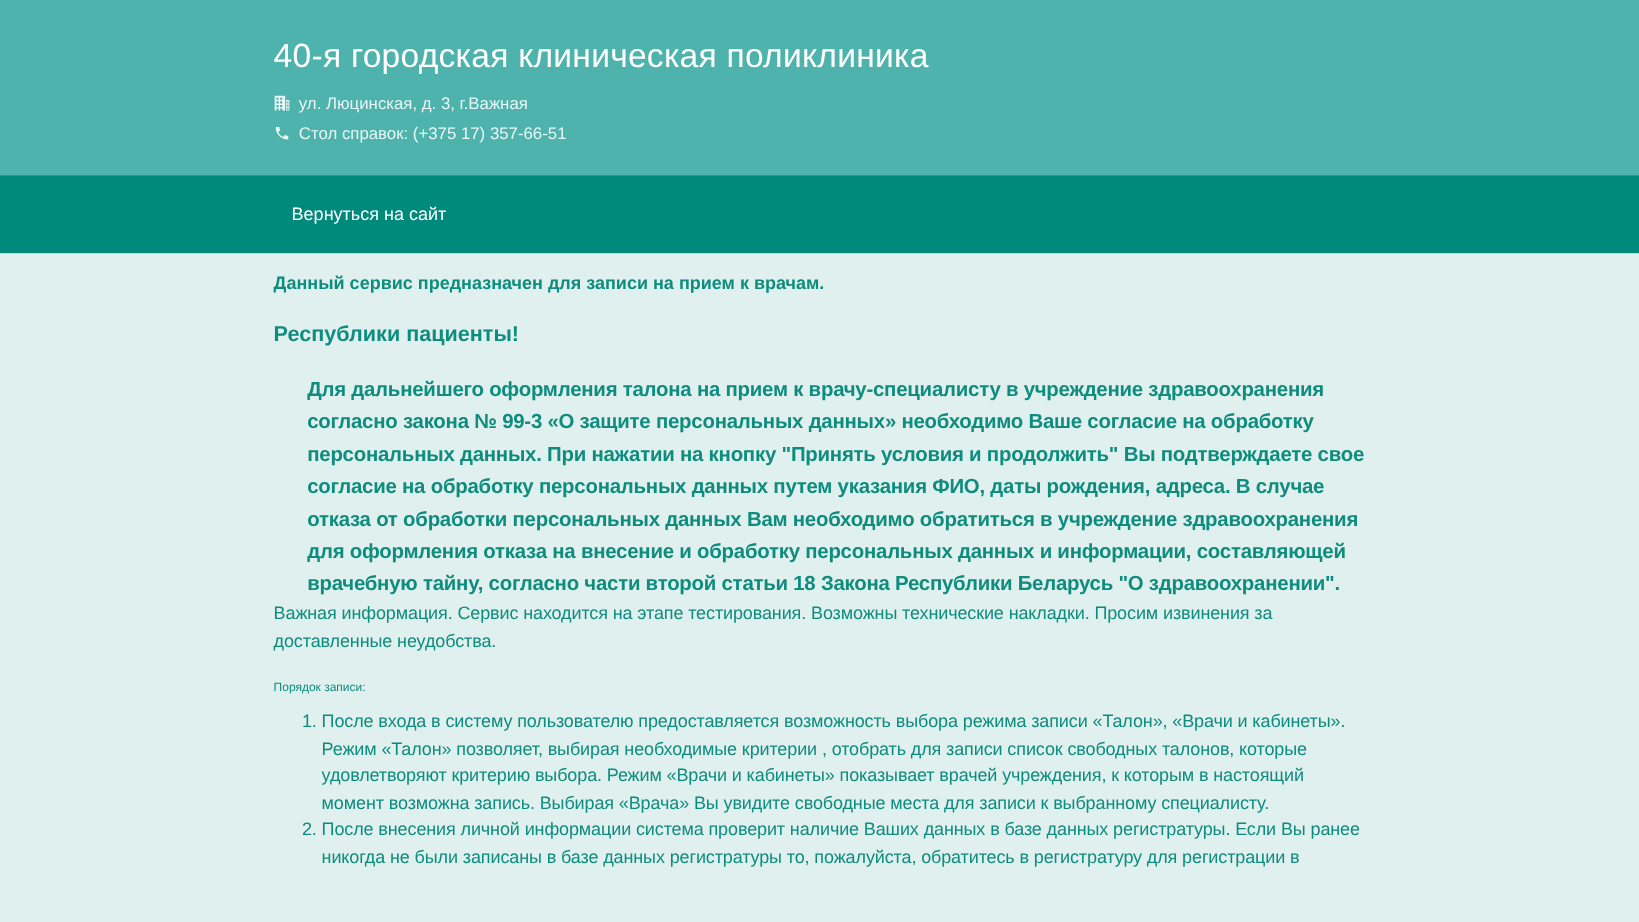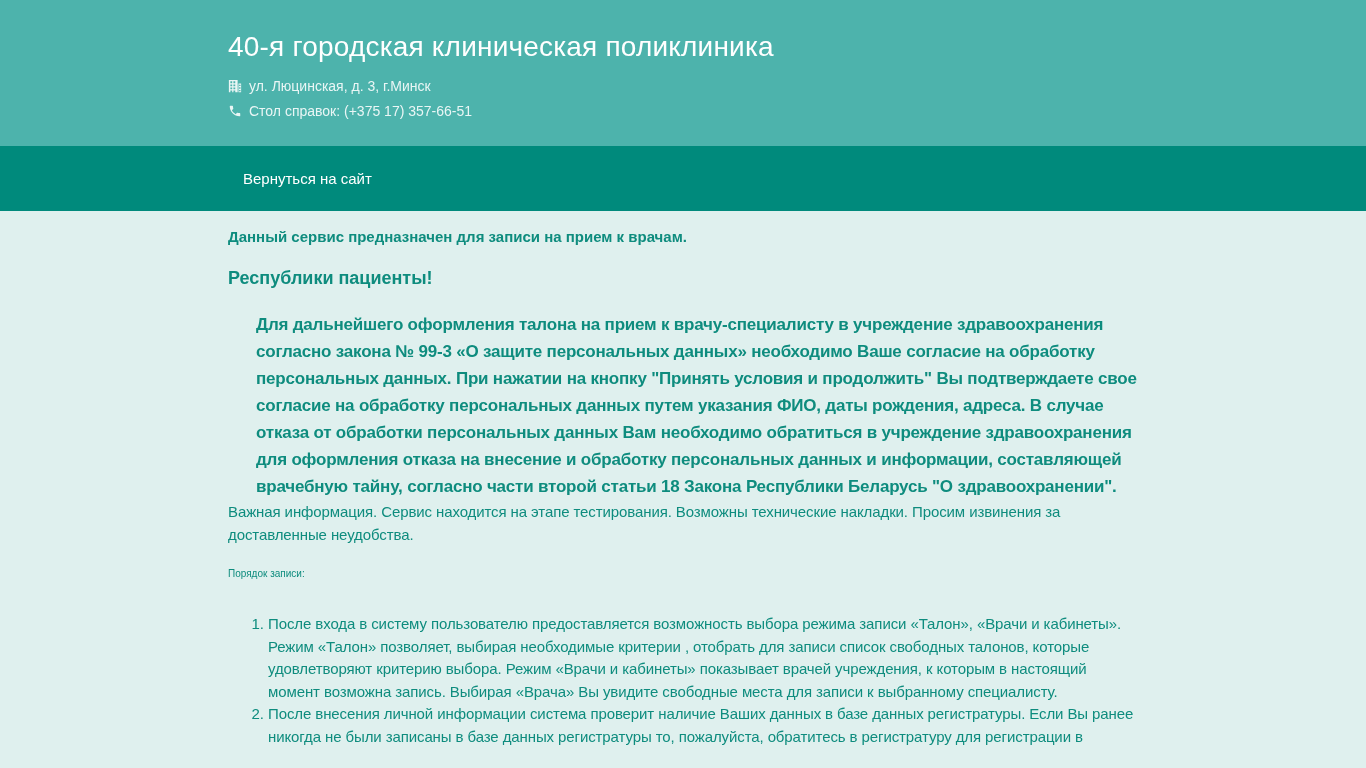--- a/index.html
+++ b/index.html
@@ -103,41 +103,41 @@
     font-size: 15px;
     line-height: 23px;
     letter-spacing: -0.1px;
   }
   p.order-label {
     margin-top: 20px;
     font-size: 10px;
     line-height: 16px;
   }
   ol.order-steps {
-    margin-top: 31px;
+    margin-top: 9px;
     padding-left: 40px;
     font-size: 15px;
     line-height: 22.5px;
     letter-spacing: -0.1px;
   }
 </style>
 </head>
 <body>
 
 <header class="site-header">
   <div class="container">
     <h1>40-я городская клиническая поликлиника</h1>
 
     <div class="contact-row address">
       <span class="contact-icon">
         <svg viewBox="0 0 16 16" aria-hidden="true">
           <path fill-rule="evenodd" d="M1 1h10v14H1V1zm1.7 1.7h2.1v2.1H2.7V2.7zm3.5 0h2.1v2.1H6.2V2.7zM2.7 6.2h2.1v2.1H2.7V6.2zm3.5 0h2.1v2.1H6.2V6.2zM2.7 9.7h2.1v2.1H2.7V9.7zm3.5 0h2.1v2.1H6.2V9.7zM2.7 13h2.1v2H2.7v-2zm3.5 0h2.1v2H6.2v-2zM12 5h3v10h-3V5zm.7 1.5h1.6v1.6h-1.6V6.5zm0 3h1.6v1.6h-1.6V9.5zm0 3h1.6v1.6h-1.6v-1.6z"></path>
         </svg>
       </span>
-      <span>ул. Люцинская, д. 3, г.Минск</span>
+      <span>ул. Люцинская, д. 3, г.Важная</span>
     </div>
 
     <div class="contact-row phone">
       <span class="contact-icon">
         <svg viewBox="0 0 24 24" aria-hidden="true">
           <path d="M6.62 10.79c1.44 2.83 3.76 5.14 6.59 6.59l2.2-2.21c.27-.27.67-.36 1.02-.24 1.12.37 2.33.57 3.57.57.55 0 1 .45 1 1V20c0 .55-.45 1-1 1-9.39 0-17-7.61-17-17 0-.55.45-1 1-1h3.5c.55 0 1 .45 1 1 0 1.25.2 2.45.57 3.57.11.35.03.74-.25 1.02l-2.2 2.2z"></path>
         </svg>
       </span>
       <span>Стол справок: (+375 17) 357-66-51</span>
     </div>

